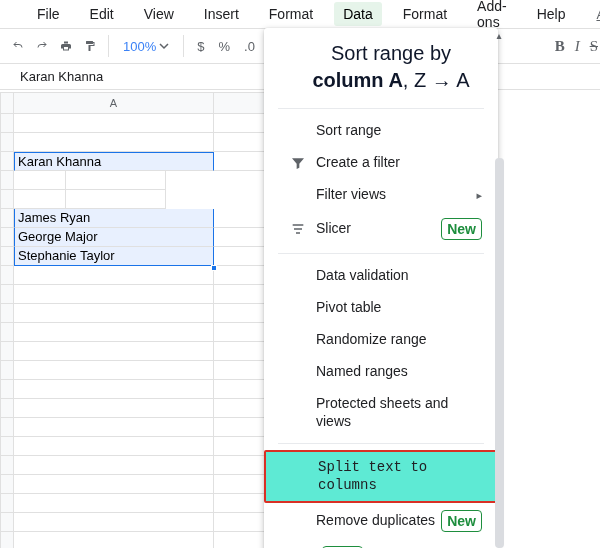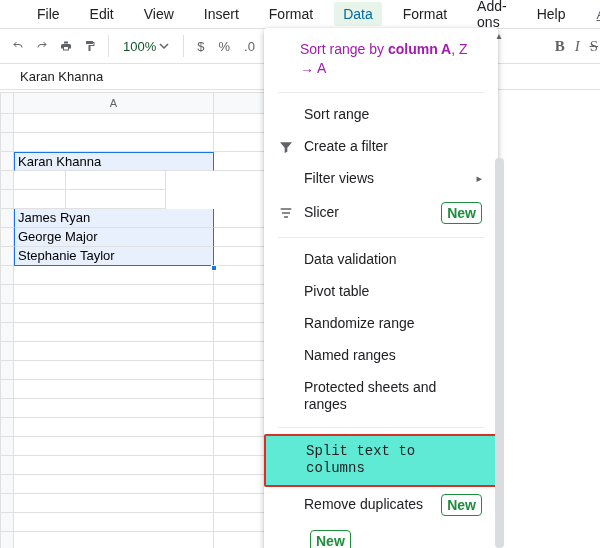--- a/index.html
+++ b/index.html
@@ -23,21 +23,21 @@
   }
   .menu-item {
     padding: 4px 9px;
     color: #202124;
     font-size: 14px;
     cursor: pointer;
     border-radius: 3px;
   }
   .menu-item.active {
     background: #e6f4ea;
-    color: #0369a1;
+    color: #000000;
   }
   .changes-saved {
     margin-left: 10px;
     color: #5f6368;
     text-decoration: underline;
     font-size: 13px;
     white-space: nowrap;
   }
   
   .toolbar {
@@ -55,21 +55,21 @@
     color: #5f6368;
     cursor: pointer;
     padding: 4px;
   }
   .tb-sep {
     width: 1px; height: 22px; background: #e0e0e0;
     margin: 0 4px;
   }
   .zoom {
     display: flex; align-items: center; gap: 3px;
-    font-size: 13px; color: #14532d;
+    font-size: 13px; color: #3b82f6;
     padding: 0 6px;
     cursor: pointer;
   }
   .zoom svg { width:10px; height:10px; }
   .fmt-icon {
     color: #5f6368; font-size: 13px;
     padding: 0 5px;
     cursor: pointer;
   }
   .right-tb {
@@ -149,43 +149,44 @@
     width: 234px;
     background: #fff;
     box-shadow: 0 2px 6px rgba(0,0,0,0.25), 0 0 0 0.5px rgba(0,0,0,0.05);
     border-radius: 3px;
     padding: 4px 0 6px 0;
     z-index: 10;
   }
   .dd-item {
     display: flex;
     align-items: center;
-    padding: 7px 16px 7px 14px;
+    padding: 7px 16px 7px 26px;
     font-size: 14px;
     color: #202124;
     cursor: pointer;
     min-height: 32px;
   }
   .dd-item.highlighted { background: #5eead4; font-family: Liberation Mono, monospace; }
   .dd-icon-slot {
     width: 26px;
     display: flex; align-items:center; justify-content:flex-start;
     color:#5f6368;
   }
   .dd-label { flex: 1; line-height: 1.25; }
   .dd-sep {
     height: 1px;
     background: #e8eaed;
     margin: 6px 14px;
   }
   .dd-sort-range-by {
     padding: 8px 16px 8px 36px;
-    font-size: 14px;
-    color:#a21caf;
+    font-size: 20px;
+    color:#0f172a;
     line-height: 1.35;
+    text-align: center;
   }
   .new-badge {
     border: 1px solid #1e8e3e;
     color: #1e8e3e;
     font-size: 14px;
     padding: 2px 5px;
     border-radius: 4px;
     font-weight: 600;
     margin-left: 6px;
   }
@@ -478,21 +479,21 @@
   <div class="dd-item">
     <span class="dd-icon-slot"></span>
     <span class="dd-label">Randomize range</span>
   </div>
   <div class="dd-item">
     <span class="dd-icon-slot"></span>
     <span class="dd-label">Named ranges</span>
   </div>
   <div class="dd-item">
     <span class="dd-icon-slot"></span>
-    <span class="dd-label">Protected sheets and ranges</span>
+    <span class="dd-label">Protected sheets and views</span>
   </div>
   <div class="dd-sep"></div>
   <div class="dd-item highlighted red-box">
     <span class="dd-icon-slot"></span>
     <span class="dd-label">Split text to columns</span>
   </div>
   <div class="dd-item">
     <span class="dd-icon-slot"></span>
     <span class="dd-label">Remove duplicates</span>
     <span class="new-badge">New</span>

